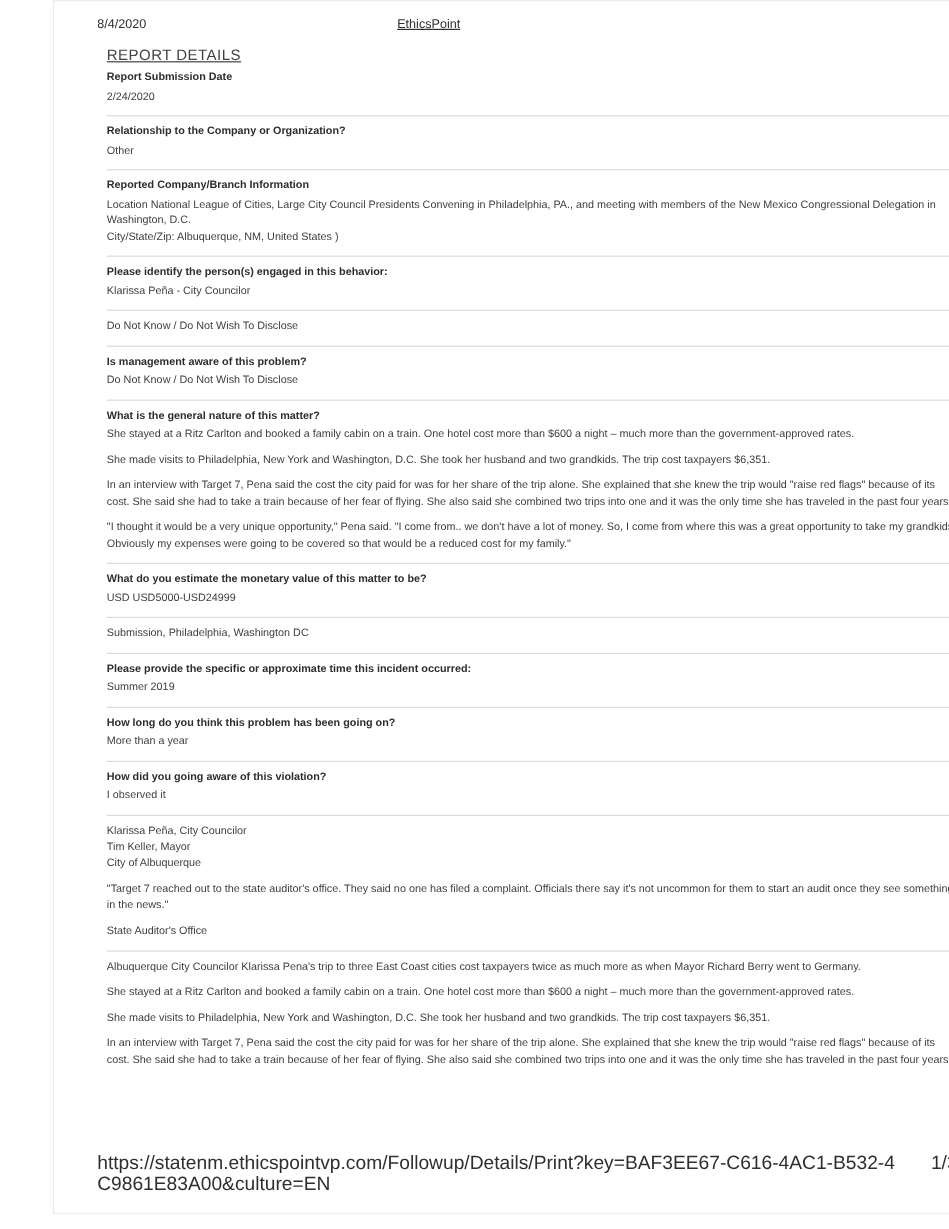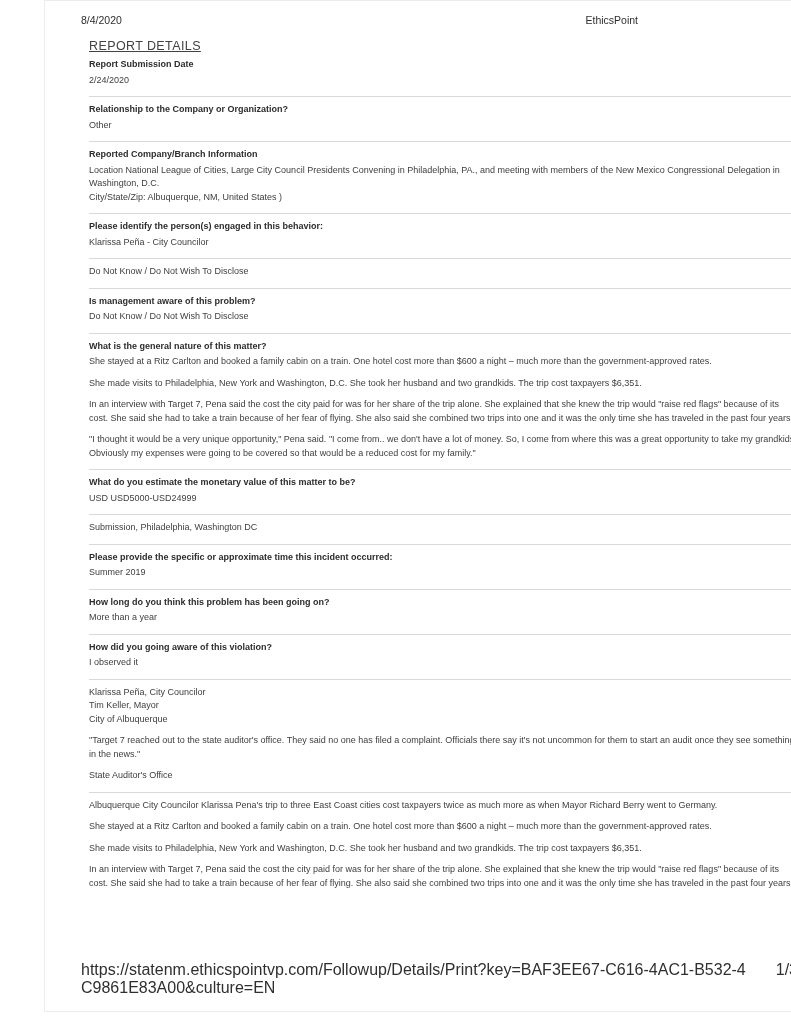--- a/index.html
+++ b/index.html
@@ -25,21 +25,21 @@
     margin-left: 44px;
   }
   .page-header {
     display: flex;
     align-items: baseline;
     padding: 13px 36px 0 36px;
     font-size: 10.5px;
     color: var(--chrome);
   }
   .page-header .hdr-left { width: 160px; }
-  .page-header .hdr-center { flex: 1; text-align: right; padding-left: 90px; }
+  .page-header .hdr-center { flex: 1; text-align: left; padding-left: 90px; text-decoration: underline; }
   .page-header .hdr-right { width: 160px; }
   .content {
     flex: 1 1 auto;
     min-height: 0;
     overflow: hidden;
     padding: 8px 36px 0 44px;
   }
   .report-title {
     font-size: 12.5px;
     font-weight: 400;

